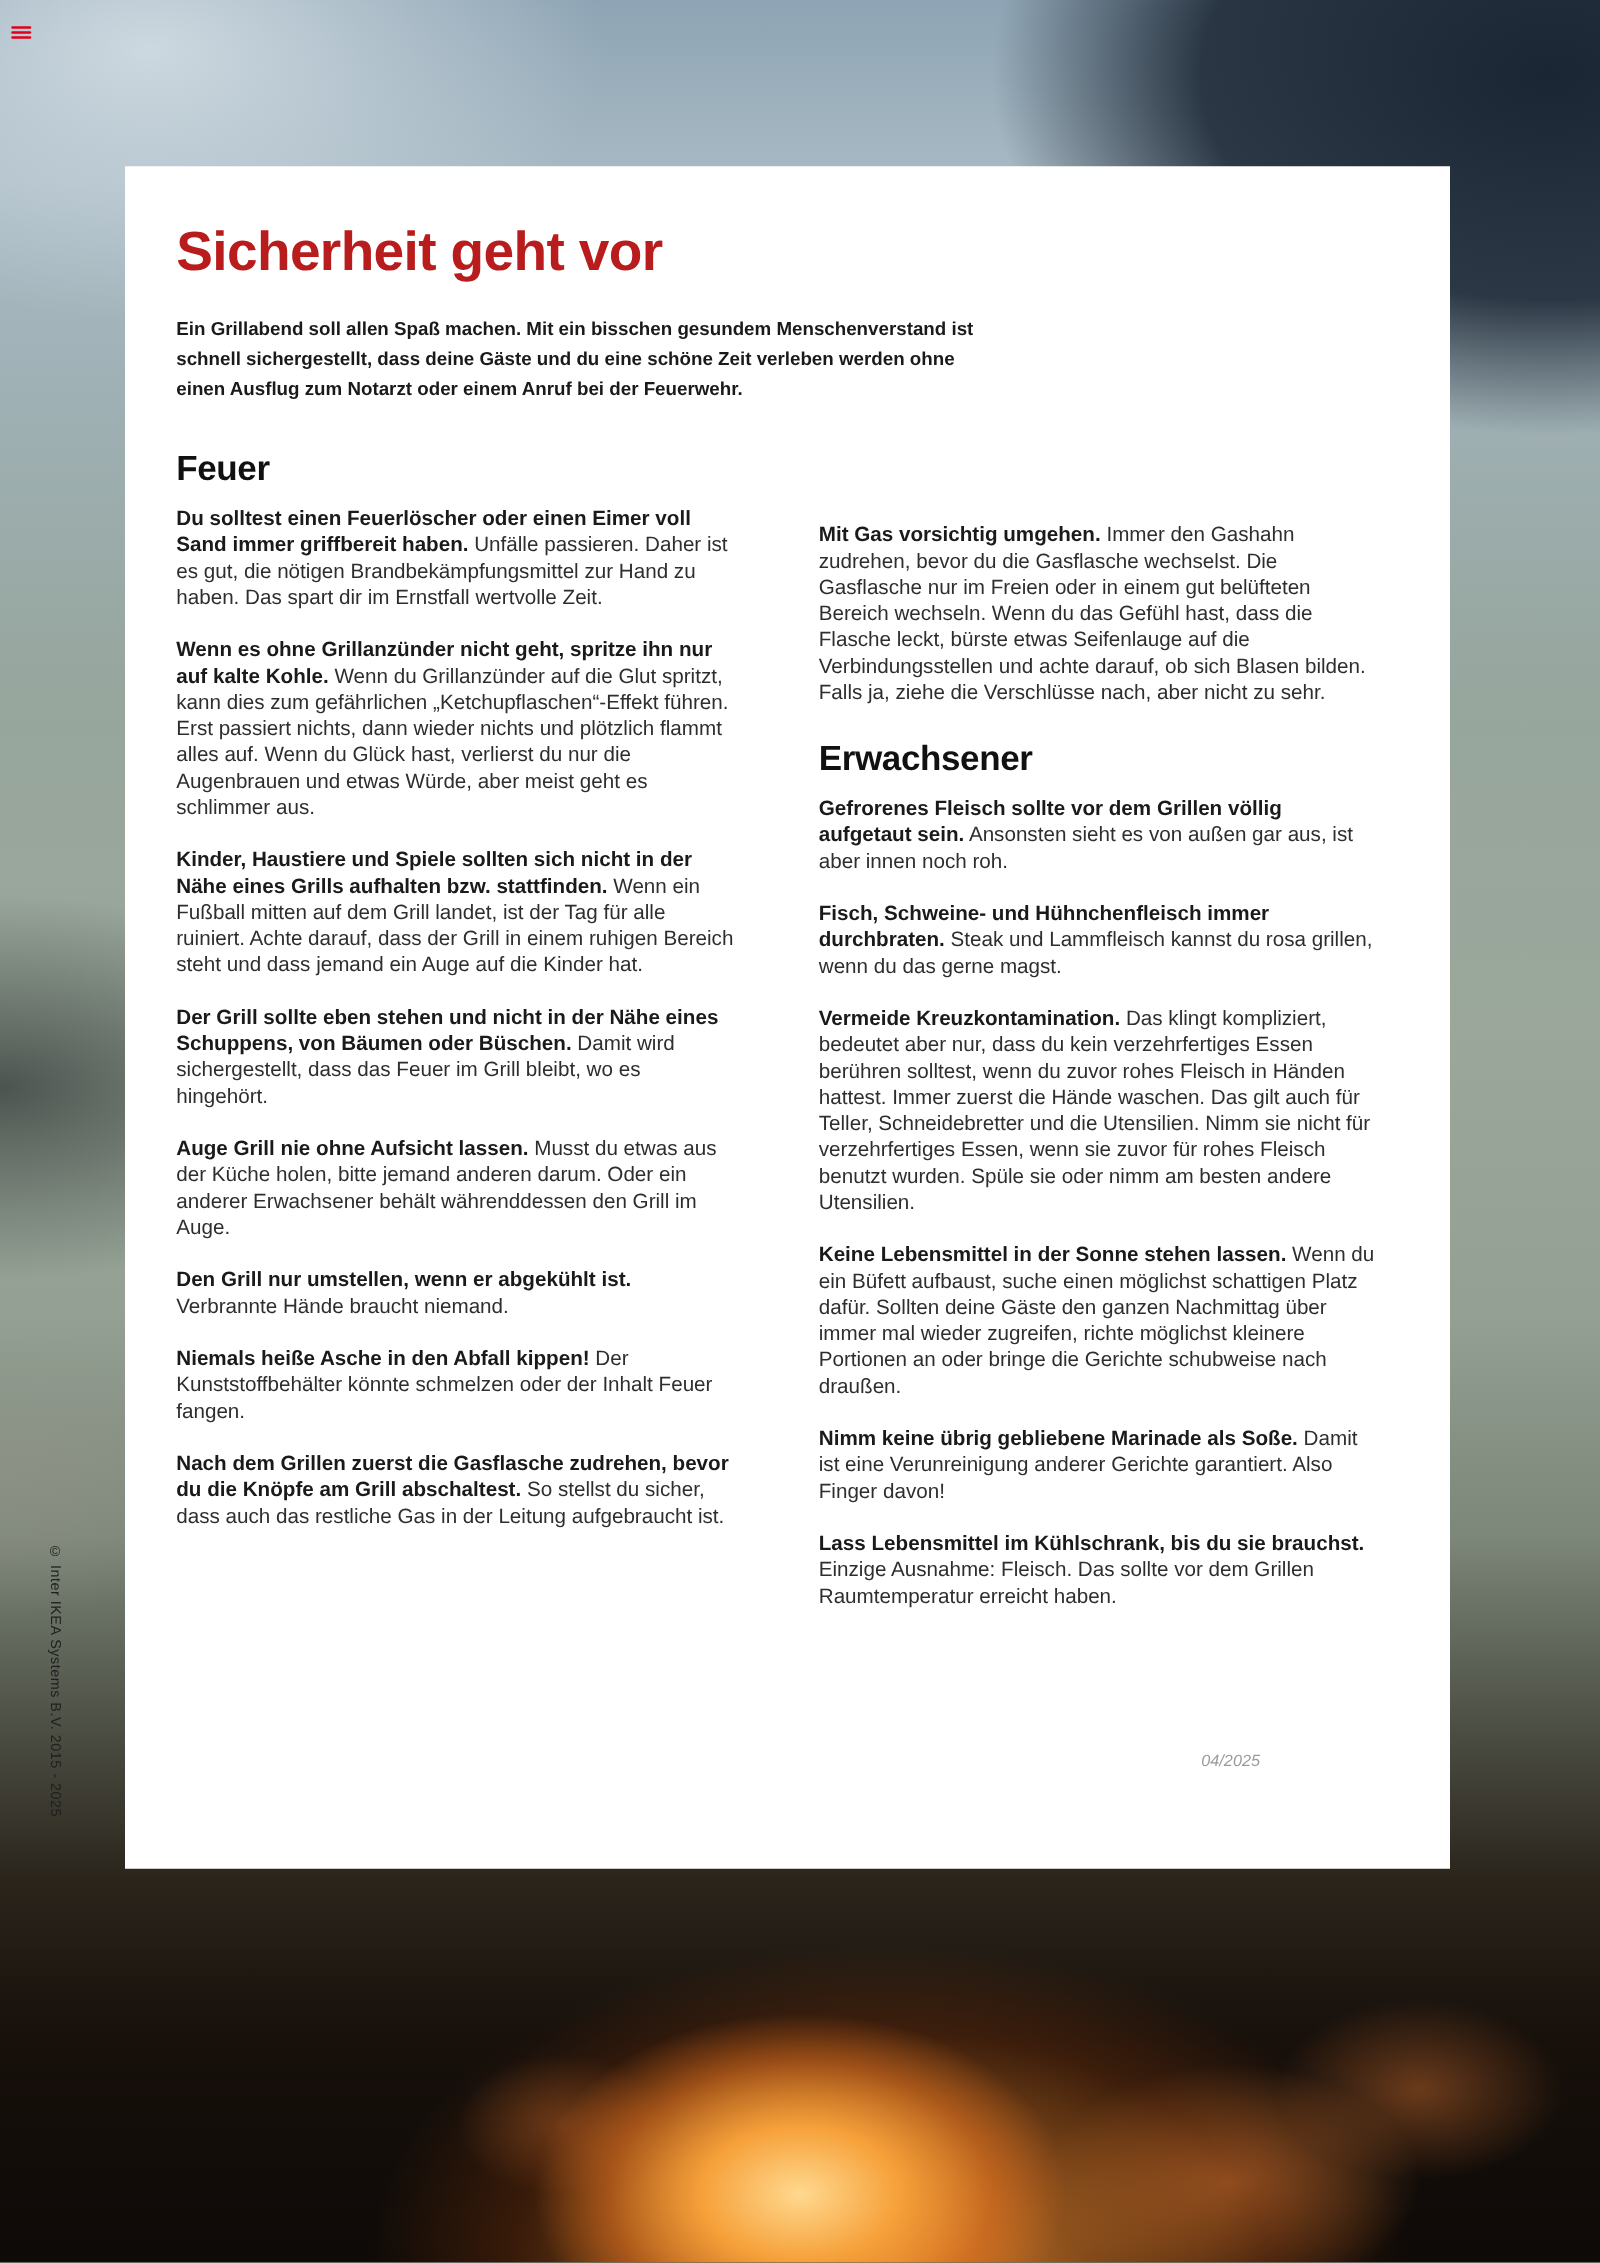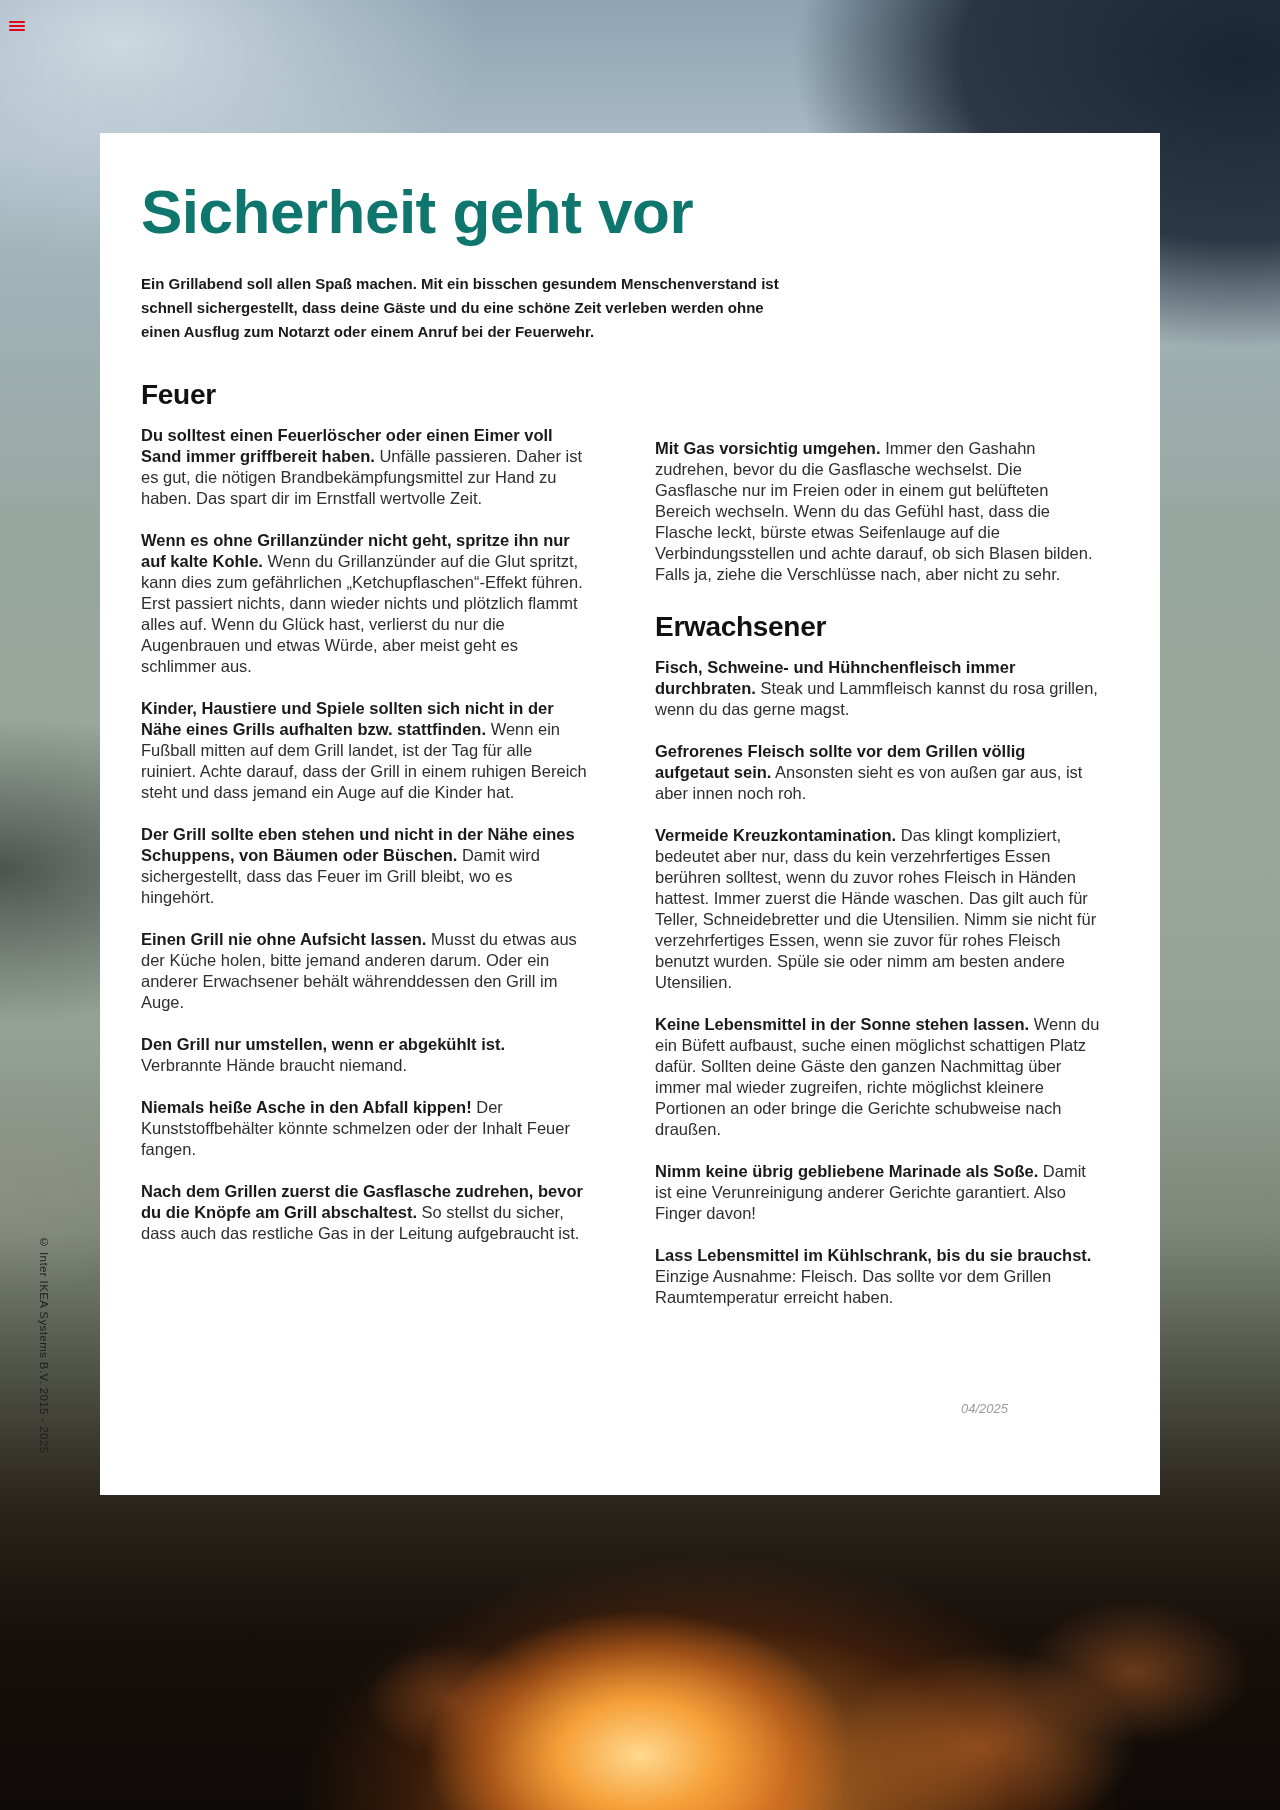--- a/index.html
+++ b/index.html
@@ -29,21 +29,21 @@
     position:absolute;left:38px;top:1236px;
     writing-mode:vertical-rl;
     font-size:11.5px;letter-spacing:0.4px;color:#1f1f1f;white-space:nowrap;
   }
   .card{
     position:absolute;left:100px;top:133px;width:1060px;height:1362px;
     background:#ffffff;box-sizing:border-box;
     padding:44px 59px 0 41px;
   }
   h1.title{
-    margin:0;font-size:62px;line-height:1.12;font-weight:700;color:#0f766e;letter-spacing:-0.5px;
+    margin:0;font-size:44px;line-height:1.12;font-weight:700;color:#b91c1c;letter-spacing:-0.5px;
   }
   p.intro{
     margin:26px 0 0 0;width:648px;
     font-size:15px;line-height:24px;font-weight:700;color:#1a1a1a;
   }
   .cols{display:flex;margin-top:36px;}
   .col{width:454px;box-sizing:border-box;}
   .col-left{margin-right:68px;}
   .col-right{padding-top:58px;}
   h2.section{
@@ -78,34 +78,34 @@
   <p class="intro">Ein Grillabend soll allen Spaß machen. Mit ein bisschen gesundem Menschenverstand ist schnell sichergestellt, dass deine Gäste und du eine schöne Zeit verleben werden ohne einen Ausflug zum Notarzt oder einem Anruf bei der Feuerwehr.</p>
 
   <div class="cols">
     <div class="col col-left">
       <h2 class="section">Feuer</h2>
       <div id="left-paras">
           <p class="body-para"><strong>Du solltest einen Feuerlöscher oder einen Eimer voll Sand immer griffbereit haben.</strong> Unfälle passieren. Daher ist es gut, die nötigen Brandbekämpfungsmittel zur Hand zu haben. Das spart dir im Ernstfall wertvolle Zeit.</p>
           <p class="body-para"><strong>Wenn es ohne Grillanzünder nicht geht, spritze ihn nur auf kalte Kohle.</strong> Wenn du Grillanzünder auf die Glut spritzt, kann dies zum gefährlichen „Ketchupflaschen“-Effekt führen. Erst passiert nichts, dann wieder nichts und plötzlich flammt alles auf. Wenn du Glück hast, verlierst du nur die Augenbrauen und etwas Würde, aber meist geht es schlimmer aus.</p>
           <p class="body-para"><strong>Kinder, Haustiere und Spiele sollten sich nicht in der Nähe eines Grills aufhalten bzw. stattfinden.</strong> Wenn ein Fußball mitten auf dem Grill landet, ist der Tag für alle ruiniert. Achte darauf, dass der Grill in einem ruhigen Bereich steht und dass jemand ein Auge auf die Kinder hat.</p>
           <p class="body-para"><strong>Der Grill sollte eben stehen und nicht in der Nähe eines Schuppens, von Bäumen oder Büschen.</strong> Damit wird sichergestellt, dass das Feuer im Grill bleibt, wo es hingehört.</p>
-          <p class="body-para"><strong>Einen Grill nie ohne Aufsicht lassen.</strong> Musst du etwas aus der Küche holen, bitte jemand anderen darum. Oder ein anderer Erwachsener behält währenddessen den Grill im Auge.</p>
+          <p class="body-para"><strong>Auge Grill nie ohne Aufsicht lassen.</strong> Musst du etwas aus der Küche holen, bitte jemand anderen darum. Oder ein anderer Erwachsener behält währenddessen den Grill im Auge.</p>
           <p class="body-para"><strong>Den Grill nur umstellen, wenn er abgekühlt ist.</strong> Verbrannte Hände braucht niemand.</p>
           <p class="body-para"><strong>Niemals heiße Asche in den Abfall kippen!</strong> Der Kunststoffbehälter könnte schmelzen oder der Inhalt Feuer fangen.</p>
           <p class="body-para"><strong>Nach dem Grillen zuerst die Gasflasche zudrehen, bevor du die Knöpfe am Grill abschaltest.</strong> So stellst du sicher, dass auch das restliche Gas in der Leitung aufgebraucht ist.</p>
         </div>
     </div>
     <div class="col col-right">
       <div id="right-pre-paras">
           <p class="body-para"><strong>Mit Gas vorsichtig umgehen.</strong> Immer den Gashahn zudrehen, bevor du die Gasflasche wechselst. Die Gasflasche nur im Freien oder in einem gut belüfteten Bereich wechseln. Wenn du das Gefühl hast, dass die Flasche leckt, bürste etwas Seifenlauge auf die Verbindungsstellen und achte darauf, ob sich Blasen bilden. Falls ja, ziehe die Verschlüsse nach, aber nicht zu sehr.</p>
         </div>
       <h2 class="section section-mid">Erwachsener</h2>
       <div id="right-paras">
+          <p class="body-para"><strong>Gefrorenes Fleisch sollte vor dem Grillen völlig aufgetaut sein.</strong> Ansonsten sieht es von außen gar aus, ist aber innen noch roh.</p>
           <p class="body-para"><strong>Fisch, Schweine- und Hühnchenfleisch immer durchbraten.</strong> Steak und Lammfleisch kannst du rosa grillen, wenn du das gerne magst.</p>
-          <p class="body-para"><strong>Gefrorenes Fleisch sollte vor dem Grillen völlig aufgetaut sein.</strong> Ansonsten sieht es von außen gar aus, ist aber innen noch roh.</p>
           <p class="body-para"><strong>Vermeide Kreuzkontamination.</strong> Das klingt kompliziert, bedeutet aber nur, dass du kein verzehrfertiges Essen berühren solltest, wenn du zuvor rohes Fleisch in Händen hattest. Immer zuerst die Hände waschen. Das gilt auch für Teller, Schneidebretter und die Utensilien. Nimm sie nicht für verzehrfertiges Essen, wenn sie zuvor für rohes Fleisch benutzt wurden. Spüle sie oder nimm am besten andere Utensilien.</p>
           <p class="body-para"><strong>Keine Lebensmittel in der Sonne stehen lassen.</strong> Wenn du ein Büfett aufbaust, suche einen möglichst schattigen Platz dafür. Sollten deine Gäste den ganzen Nachmittag über immer mal wieder zugreifen, richte möglichst kleinere Portionen an oder bringe die Gerichte schubweise nach draußen.</p>
           <p class="body-para"><strong>Nimm keine übrig gebliebene Marinade als Soße.</strong> Damit ist eine Verunreinigung anderer Gerichte garantiert. Also Finger davon!</p>
           <p class="body-para"><strong>Lass Lebensmittel im Kühlschrank, bis du sie brauchst.</strong> Einzige Ausnahme: Fleisch. Das sollte vor dem Grillen Raumtemperatur erreicht haben.</p>
         </div>
     </div>
   </div>
 
   <div class="issue">04/2025</div>
 </div>

